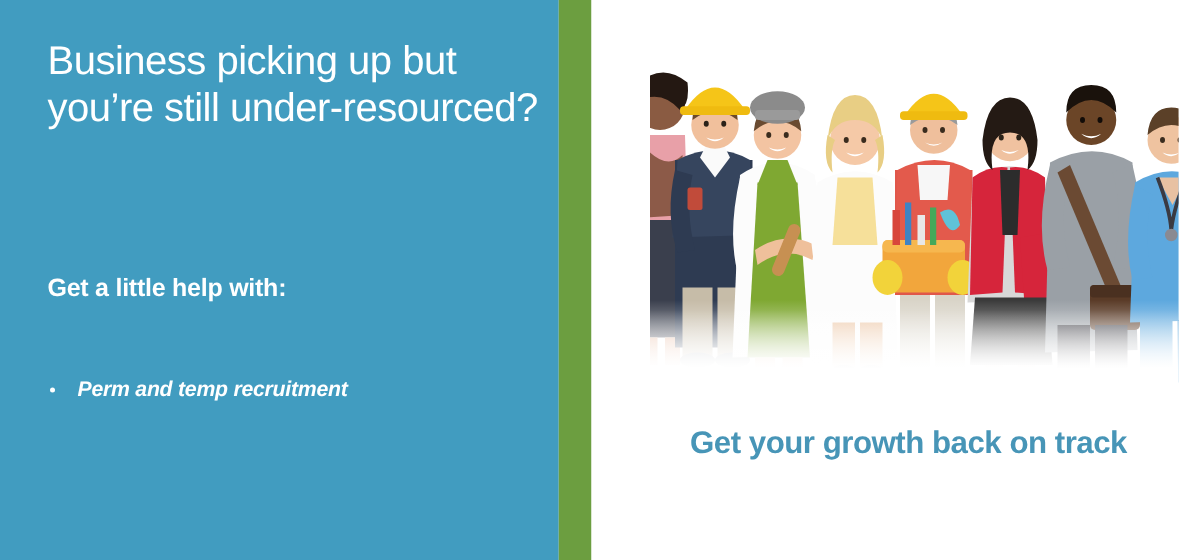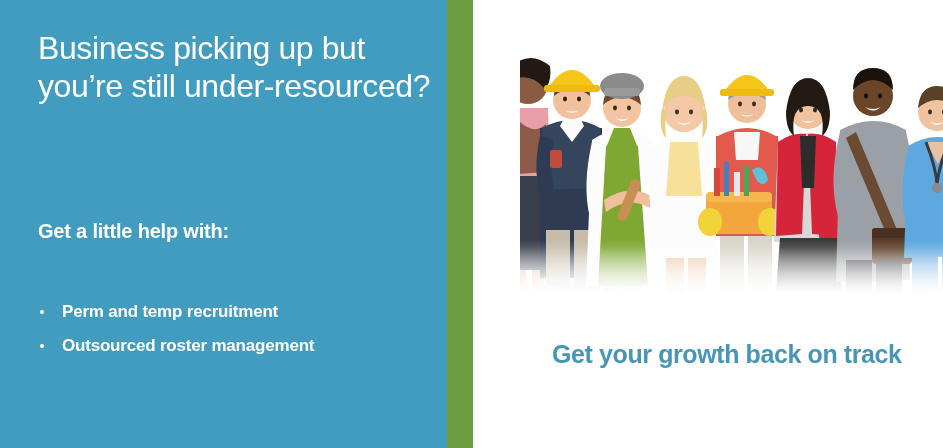--- a/index.html
+++ b/index.html
@@ -35,20 +35,21 @@
     color:#ffffff;
     font-size:20px;
     font-weight:bold;
     letter-spacing:-0.2px;
     text-align:right;
   }
   .bullets {
     position:absolute; left:38px; top:295px;
     width:400px;
     list-style:none;
+    font-style:italic;
   }
   .bullets li {
     position:relative;
     color:#ffffff;
     font-size:17px;
     font-weight:bold;
     letter-spacing:-0.2px;
     height:34px;
     line-height:34px;
     padding-left:24px;
@@ -130,24 +131,20 @@
 
     <div class="headline">Business picking up but you’re still under-resourced?</div>
 
     <div class="subhead">Get a little help with:</div>
 
     <ul class="bullets">
       <li>
         <span class="dot"></span>
         <span>Perm and temp recruitment</span>
       </li>
-      <li>
-        <span class="dot"></span>
-        <span>Outsourced roster management</span>
-      </li>
     </ul>
   </div>
 
   <div class="divider"></div>
 
   <div class="right-panel">
 
     <div class="photo">
       <svg width="470" height="310" viewBox="0 0 470 310" xmlns="http://www.w3.org/2000/svg">
         <defs>

